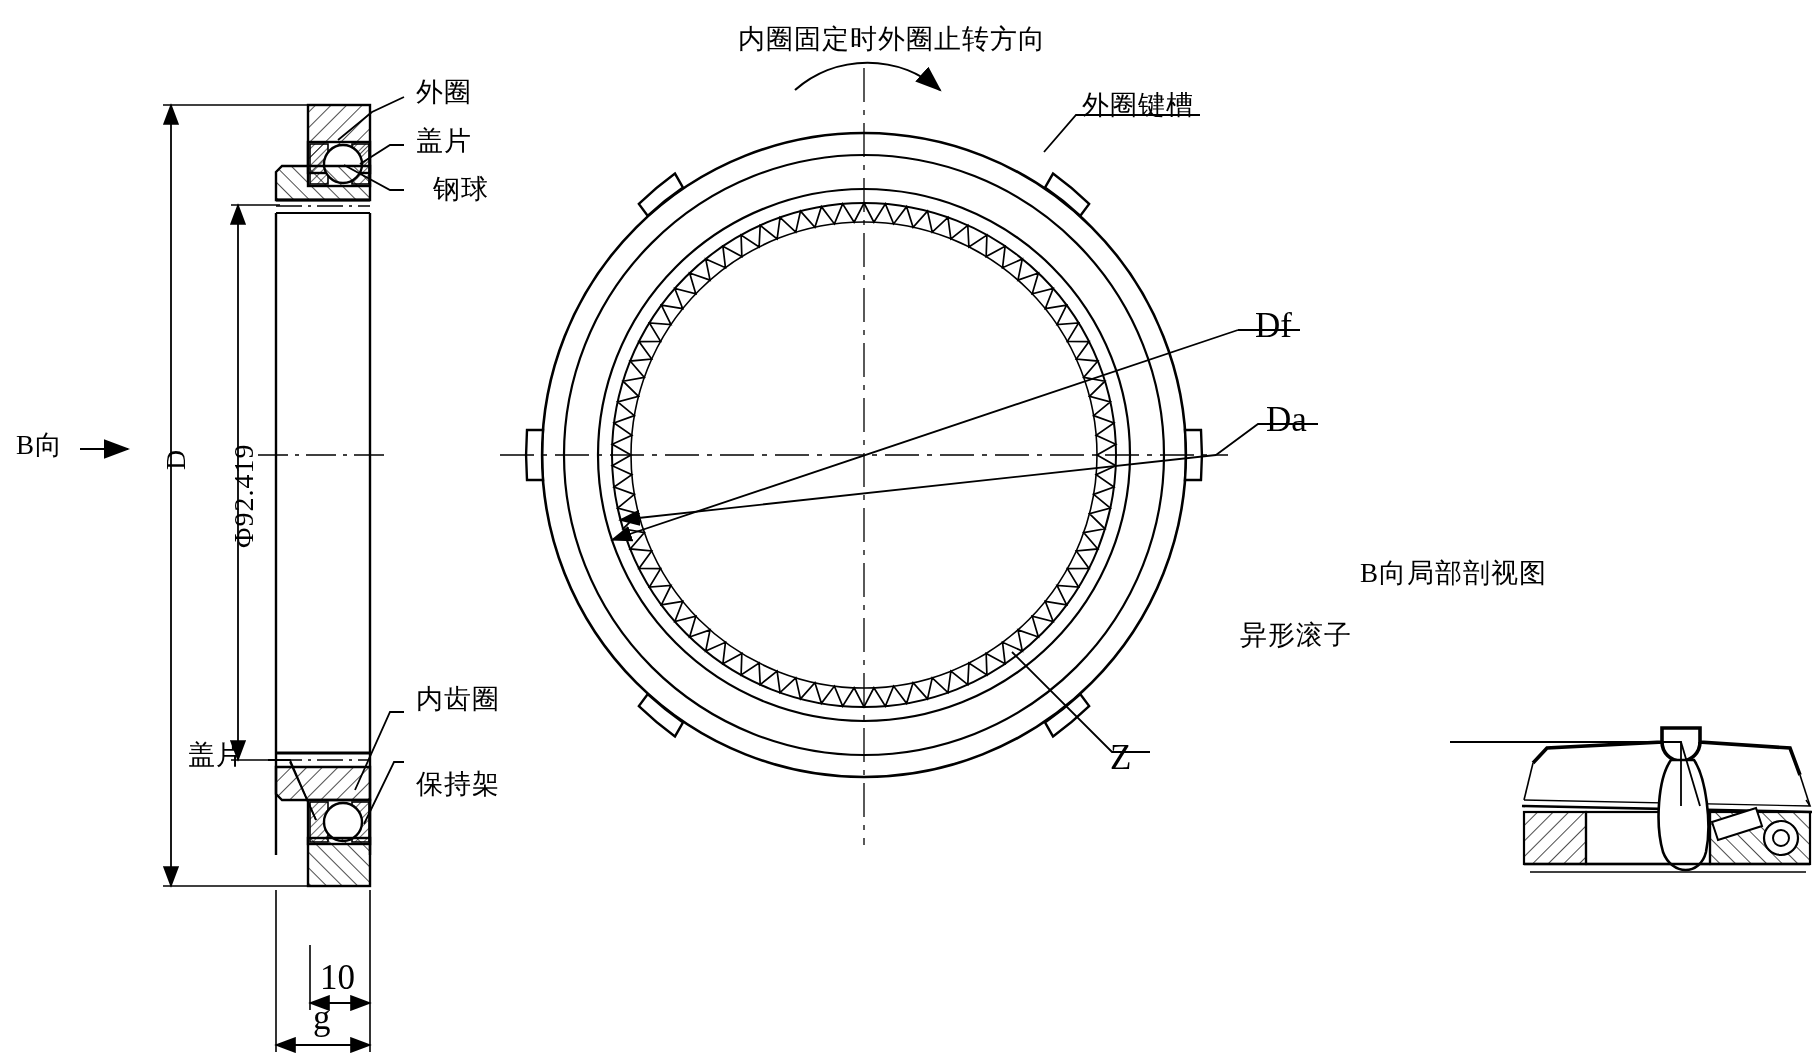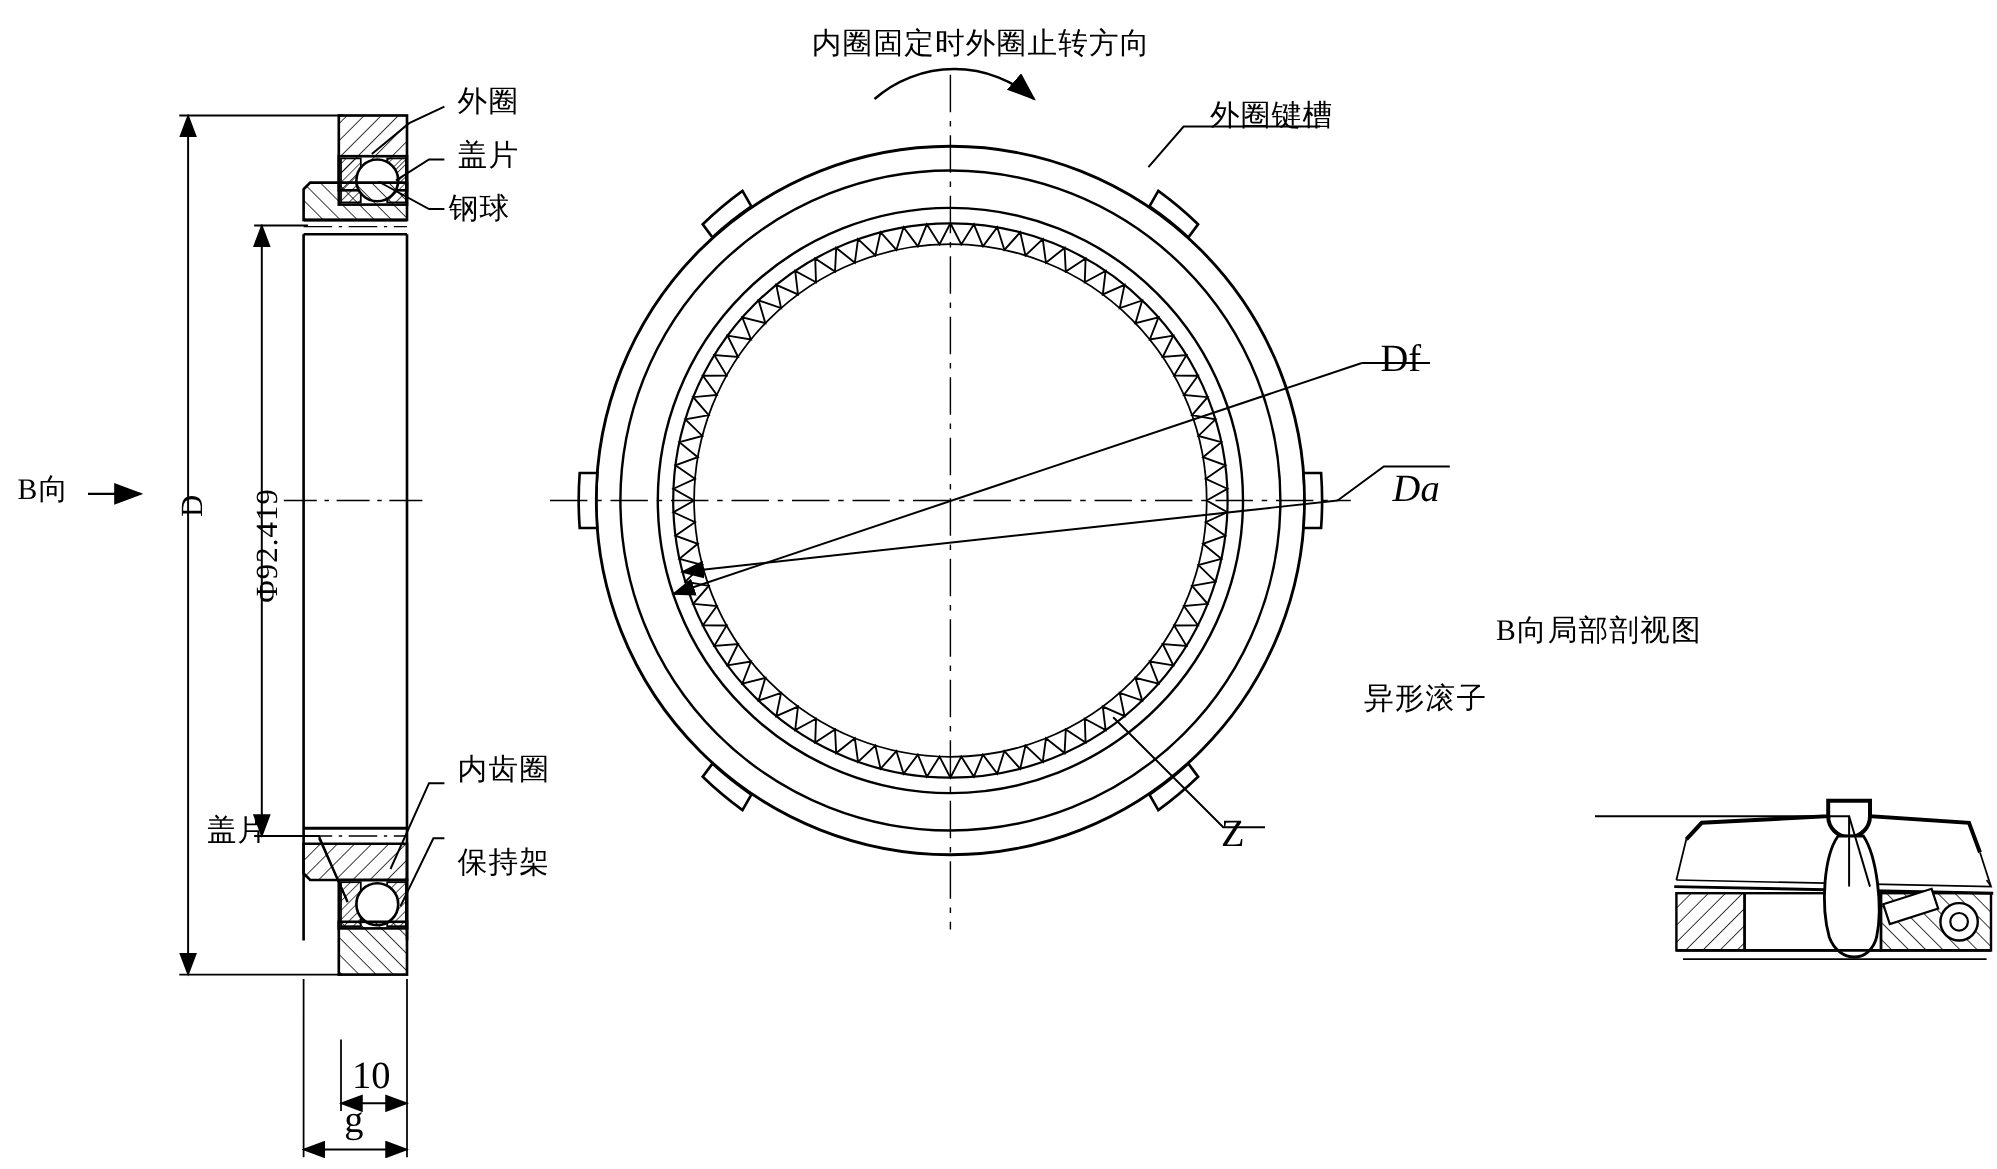--- a/index.html
+++ b/index.html
@@ -234,33 +234,33 @@
       <line x1="1530" y1="872" x2="1806" y2="872" stroke="#000" stroke-width="1.6"></line>
 
       <path d="M1681,806 L1681,742 L1604,742 L1450,742" fill="none" stroke="#000" stroke-width="1.8"></path>
       <path d="M1681,742 L1700,806" fill="none" stroke="#000" stroke-width="1.8"></path>
     </g>
 
   </svg>
 
   <div class="lbl cn" style="left:738px; top:26px;">内圈固定时外圈止转方向</div>
 
-  <div class="lbl cn" style="left:1082px; top:92px;margin-left:18px;">外圈键槽</div>
+  <div class="lbl cn" style="left:1082px; top:92px;">外圈键槽</div>
 
   <div class="lbl num" style="left:1255px; top:308px;">Df</div>
 
-  <div class="lbl num" style="left:1266px; top:426px;font-style:italic;">Da</div>
+  <div class="lbl num" style="left:1266px; top:402px;">Da</div>
 
   <div class="lbl num" style="left:1110px; top:740px;">Z</div>
 
   <div class="lbl cn" style="left:416px; top:79px;text-align:center;">外圈</div>
 
   <div class="lbl cn" style="left:416px; top:128px;">盖片</div>
 
-  <div class="lbl cn" style="left:408px; top:176px;text-align:center;">钢球</div>
+  <div class="lbl cn" style="left:433px; top:176px;text-align:center;">钢球</div>
 
   <div class="lbl cn" style="left:416px; top:686px;">内齿圈</div>
 
   <div class="lbl cn" style="left:188px; top:742px;">盖片</div>
 
   <div class="lbl cn" style="left:416px; top:771px;">保持架</div>
 
   <div class="lbl cn" style="left:16px; top:432px;">B向</div>
 
   <div class="lbl cn" style="left:1360px; top:560px;">B向局部剖视图</div>

